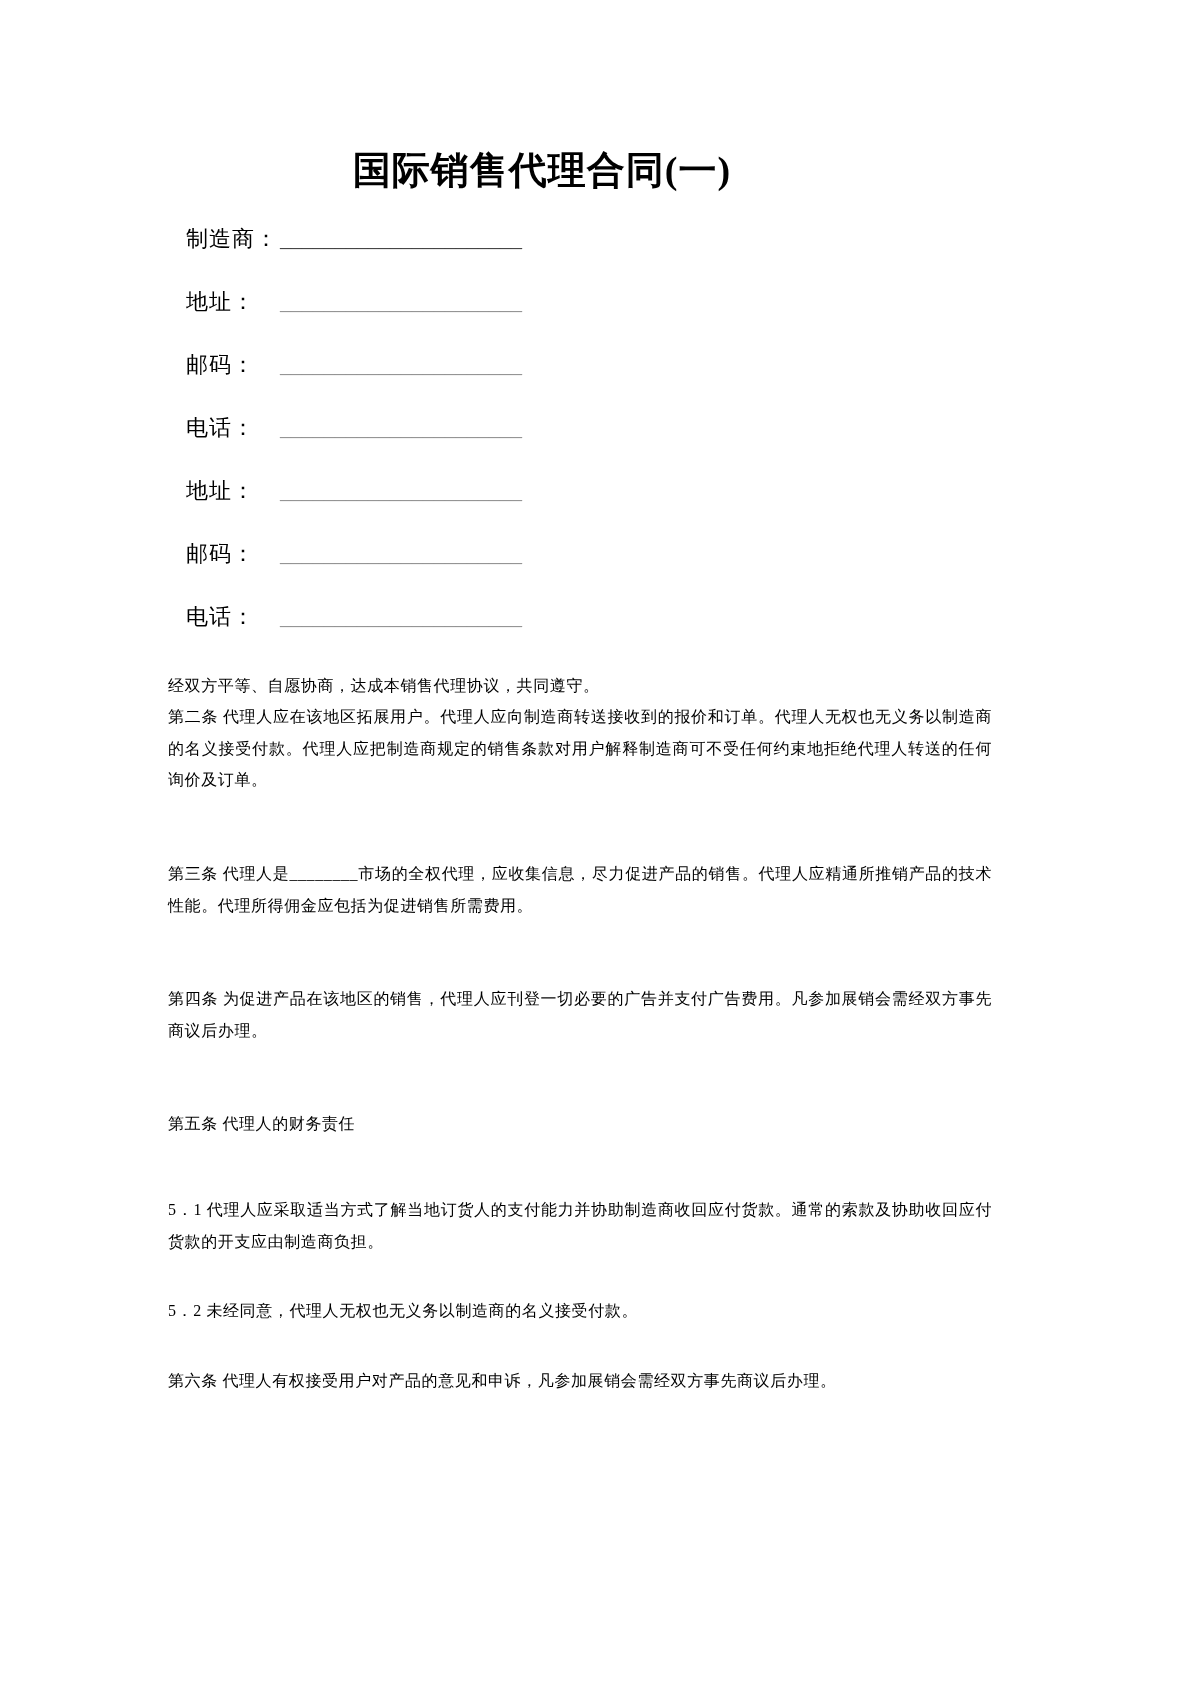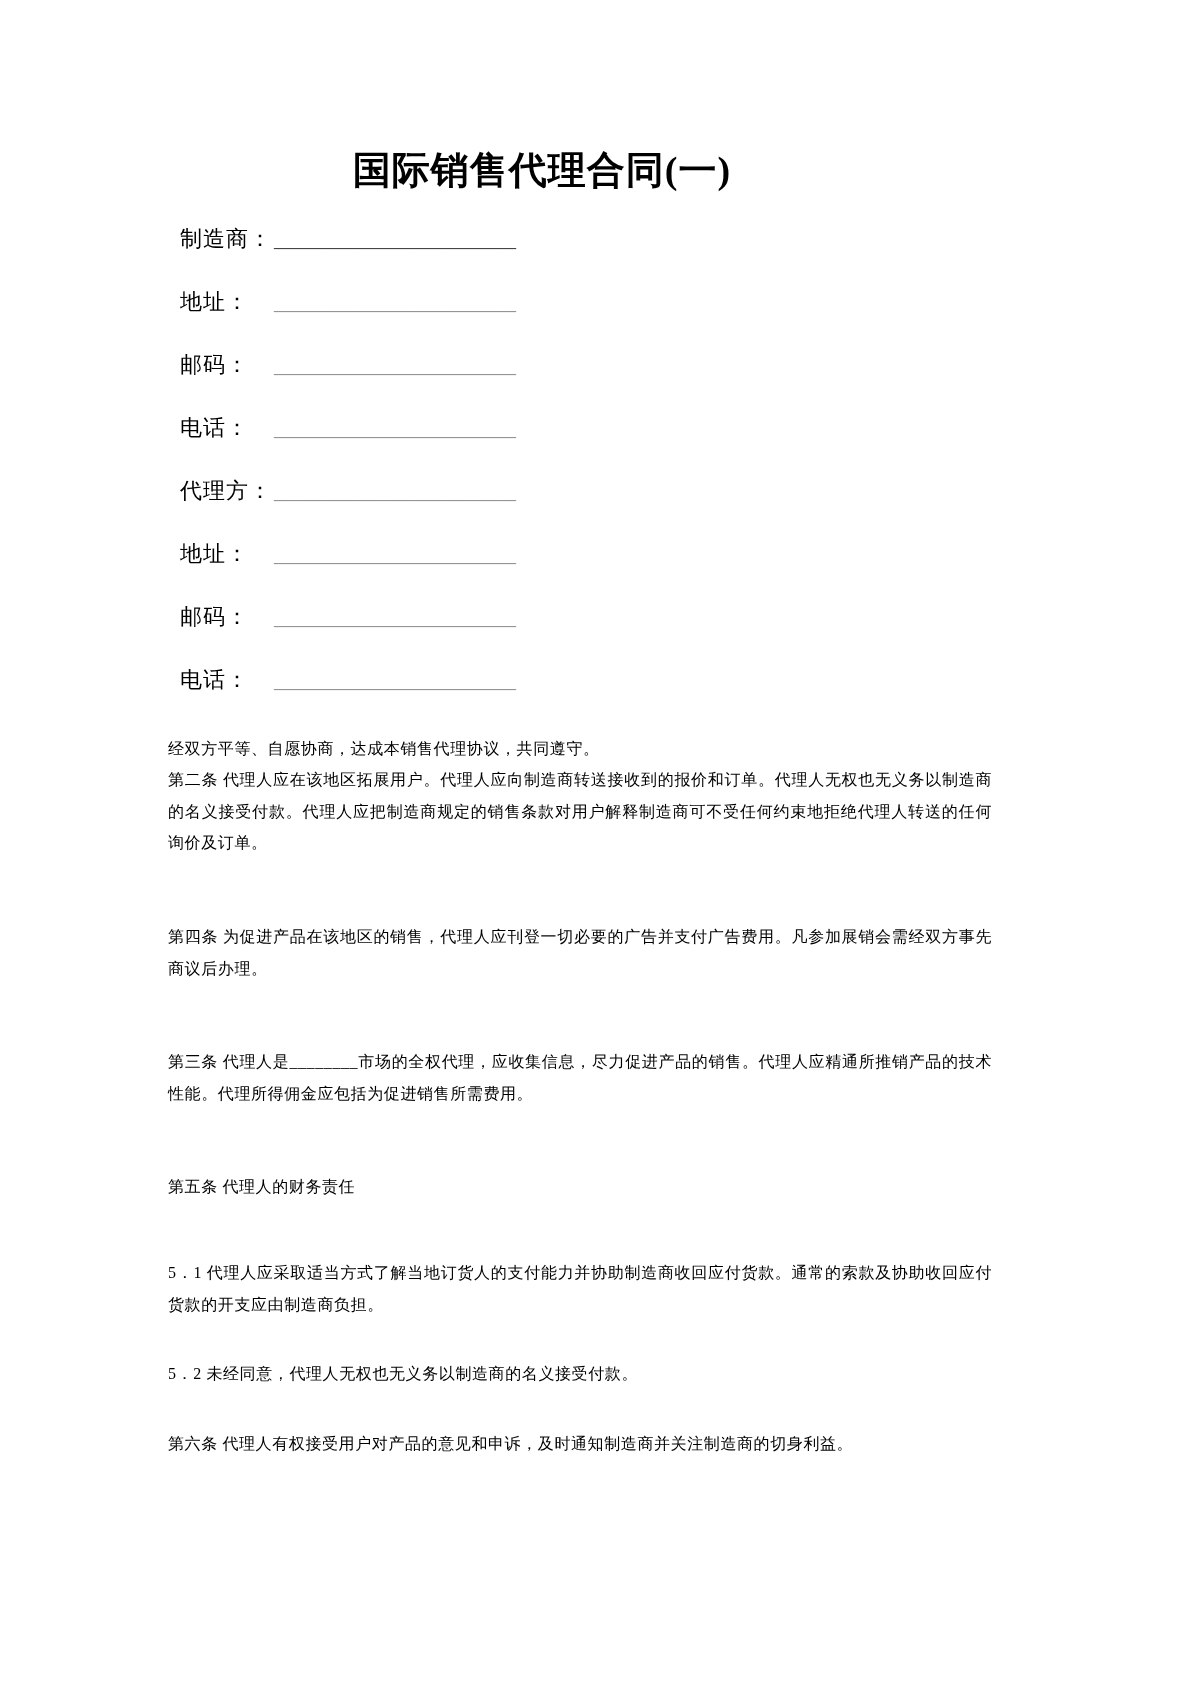--- a/index.html
+++ b/index.html
@@ -26,21 +26,21 @@
     font-weight: bold;
     text-align: center;
     line-height: 1.2;
     margin: 0 0 30px 0;
     position: relative;
     left: -38px;
     letter-spacing: 1px;
     white-space: nowrap;
   }
   .fields {
-    margin: 12px;
+    margin: 18px;
   }
   .field-row {
     height: 30px;
     line-height: 30px;
     margin-bottom: 33px;
     font-size: 22px;
     white-space: nowrap;
   }
   .field-label {
     letter-spacing: 1px;
@@ -82,37 +82,34 @@
     <div class="field-row">
       <span class="field-label">地址：</span><span class="field-blank">______________________</span>
     </div>
     <div class="field-row">
       <span class="field-label">邮码：</span><span class="field-blank">______________________</span>
     </div>
     <div class="field-row">
       <span class="field-label">电话：</span><span class="field-blank">______________________</span>
     </div>
     <div class="field-row">
-      <span class="field-label">代理方：</span><span class="field-blank">______________________</span>
-    </div>
-    <div class="field-row">
       <span class="field-label">地址：</span><span class="field-blank">______________________</span>
     </div>
     <div class="field-row">
       <span class="field-label">邮码：</span><span class="field-blank">______________________</span>
     </div>
     <div class="field-row">
       <span class="field-label">电话：</span><span class="field-blank">______________________</span>
     </div>
   </div>
 
   <div class="body-text">
     <p class="para">经双方平等、自愿协商，达成本销售代理协议，共同遵守。</p>
     <p class="para">第二条 代理人应在该地区拓展用户。代理人应向制造商转送接收到的报价和订单。代理人无权也无义务以制造商的名义接受付款。代理人应把制造商规定的销售条款对用户解释制造商可不受任何约束地拒绝代理人转送的任何询价及订单。</p>
+    <p class="para gap-l">第三条 代理人是________市场的全权代理，应收集信息，尽力促进产品的销售。代理人应精通所推销产品的技术性能。代理所得佣金应包括为促进销售所需费用。</p>
     <p class="para gap-l">第四条 为促进产品在该地区的销售，代理人应刊登一切必要的广告并支付广告费用。凡参加展销会需经双方事先商议后办理。</p>
-    <p class="para gap-l">第三条 代理人是________市场的全权代理，应收集信息，尽力促进产品的销售。代理人应精通所推销产品的技术性能。代理所得佣金应包括为促进销售所需费用。</p>
     <p class="para gap-l">第五条 代理人的财务责任</p>
     <p class="para gap-m">5．1 代理人应采取适当方式了解当地订货人的支付能力并协助制造商收回应付货款。通常的索款及协助收回应付货款的开支应由制造商负担。</p>
     <p class="para gap-s">5．2 未经同意，代理人无权也无义务以制造商的名义接受付款。</p>
-    <p class="para gap-s">第六条 代理人有权接受用户对产品的意见和申诉，及时通知制造商并关注制造商的切身利益。</p>
+    <p class="para gap-s">第六条 代理人有权接受用户对产品的意见和申诉，凡参加展销会需经双方事先商议后办理。</p>
   </div>
 
 </div>
 
 </body></html>

